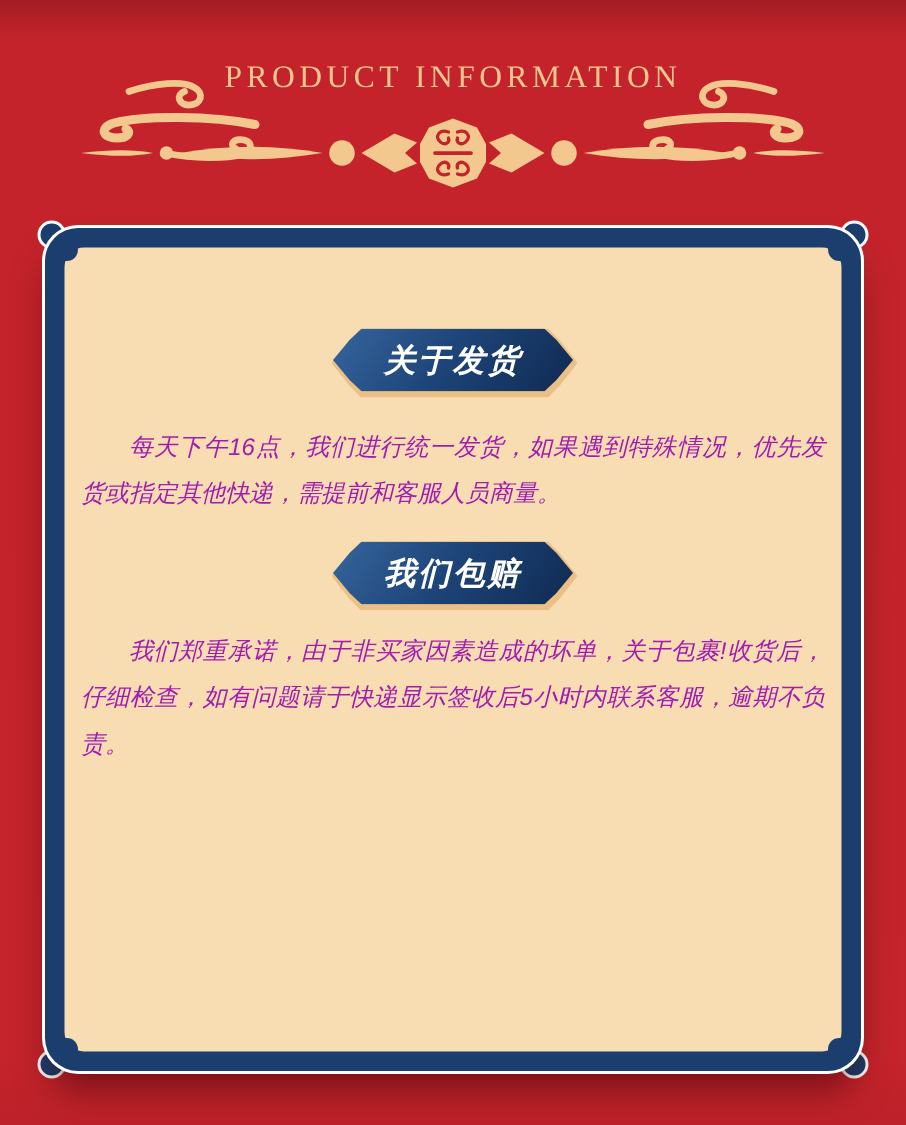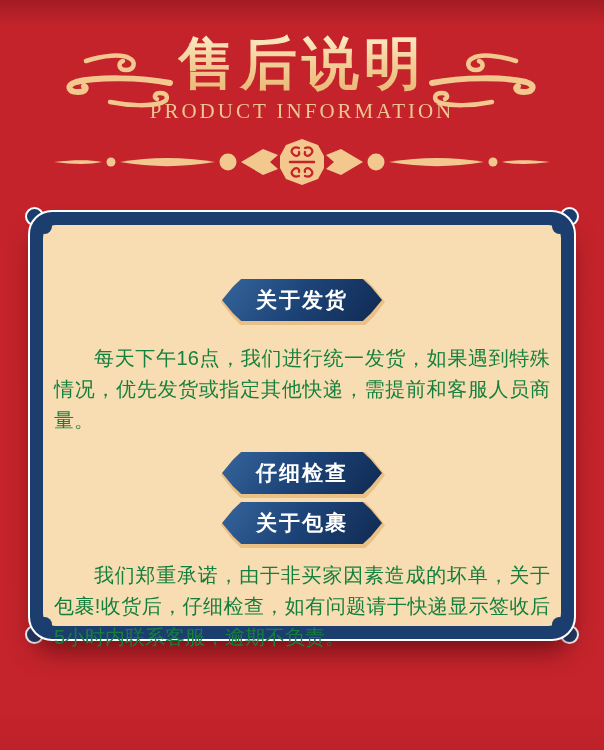--- a/index.html
+++ b/index.html
@@ -38,21 +38,21 @@
   }
   .cloud { position: absolute; top: 44px; width: 120px; height: 68px; }
   .cloud-left  { left: 58px; }
   .cloud-right { left: 424px; transform: scaleX(-1); }
 
   
   .divider-wrap { margin-top: 12px; text-align: center; height: 54px; }
   .divider { width: 500px; height: 52px; }
 
   
-  .card-wrap { position: relative; width: 544px; height: 427px; margin: 22px auto 13px; }
+  .card-wrap { position: relative; width: 544px; height: 562px; margin: 22px auto 13px; font-style: italic; }
   .corner-bump {
     position: absolute; z-index: 0;
     width: 19px; height: 19px; border-radius: 50%;
     background: #1c3e6e; border: 2px solid #ffffff;
   }
   .corner-bump.tl { top: -5px; left: -5px; }
   .corner-bump.tr { top: -5px; right: -5px; }
   .corner-bump.bl { bottom: -5px; left: -5px; }
   .corner-bump.br { bottom: -5px; right: -5px; }
   .card {
@@ -96,23 +96,23 @@
     color: #ffffff; font-size: 21px; font-weight: bold; letter-spacing: 2px;
   }
   .mt-1 { margin-top: 54px; }
   .mt-2 { margin-top: 16px; }
   .mt-3 { margin-top: 8px; }
 
   
   .para {
     width: 496px;
     margin: 0 auto;
-    font-size: 20px;
+    font-size: 16px;
     line-height: 31px;
-    color: #15803d;
+    color: #a21caf;
     text-indent: 2em;
     text-align: justify;
   }
   .para-1 { margin-top: 22px; }
   .para-2 { margin-top: 12px; }
   .para-3 { margin-top: 16px; }
 
   .gold-stroke { stroke: #f2c88f; fill: none; stroke-linecap: round; }
   .gold-fill { fill: #f2c88f; }
   .red-detail { stroke: #c4232b; fill: none; stroke-linecap: round; }
@@ -122,21 +122,20 @@
 
 <div class="page">
 
   <div class="header">
     <svg class="cloud cloud-left" viewBox="0 0 120 68" xmlns="http://www.w3.org/2000/svg">
       <path class="gold-stroke" stroke-width="4.5" d="M28,17 C46,11 64,10 71,14 C79,18 76,26 68,26 C61,26 59,19 65,17"></path>
       <path class="gold-stroke" stroke-width="6" d="M112,39 C82,33 38,33 18,38 C8,41 10,48 20,48 C27,48 30,44 26,42"></path>
       <path class="gold-stroke" stroke-width="4.5" d="M52,58 C72,62 92,62 103,59 C112,56 110,49 102,49 C97,49 95,53 99,55"></path>
     </svg>
 
-    <h1 class="page-title">售后说明</h1>
     <div class="page-subtitle">PRODUCT INFORMATION</div>
 
     <svg class="cloud cloud-right" viewBox="0 0 120 68" xmlns="http://www.w3.org/2000/svg">
       <path class="gold-stroke" stroke-width="4.5" d="M28,17 C46,11 64,10 71,14 C79,18 76,26 68,26 C61,26 59,19 65,17"></path>
       <path class="gold-stroke" stroke-width="6" d="M112,39 C82,33 38,33 18,38 C8,41 10,48 20,48 C27,48 30,44 26,42"></path>
       <path class="gold-stroke" stroke-width="4.5" d="M52,58 C72,62 92,62 103,59 C112,56 110,49 102,49 C97,49 95,53 99,55"></path>
     </svg>
   </div>
 
   <div class="divider-wrap">
@@ -176,25 +175,21 @@
         <div class="corner-bite br"></div>
 
         <div class="badge mt-1">
           <span class="badge-gold"></span>
           <span class="badge-face">关于发货</span>
         </div>
         <p class="para para-1">每天下午16点，我们进行统一发货，如果遇到特殊情况，优先发货或指定其他快递，需提前和客服人员商量。</p>
 
         <div class="badge mt-2">
           <span class="badge-gold"></span>
-          <span class="badge-face">仔细检查</span>
+          <span class="badge-face">我们包赔</span>
         </div>
 
-        <div class="badge mt-3">
-          <span class="badge-gold"></span>
-          <span class="badge-face">关于包裹</span>
-        </div>
         <p class="para para-3">我们郑重承诺，由于非买家因素造成的坏单，关于包裹!收货后，仔细检查，如有问题请于快递显示签收后5小时内联系客服，逾期不负责。</p>
       </div>
     </div>
   </div>
 
 </div>
 
 </body></html>

